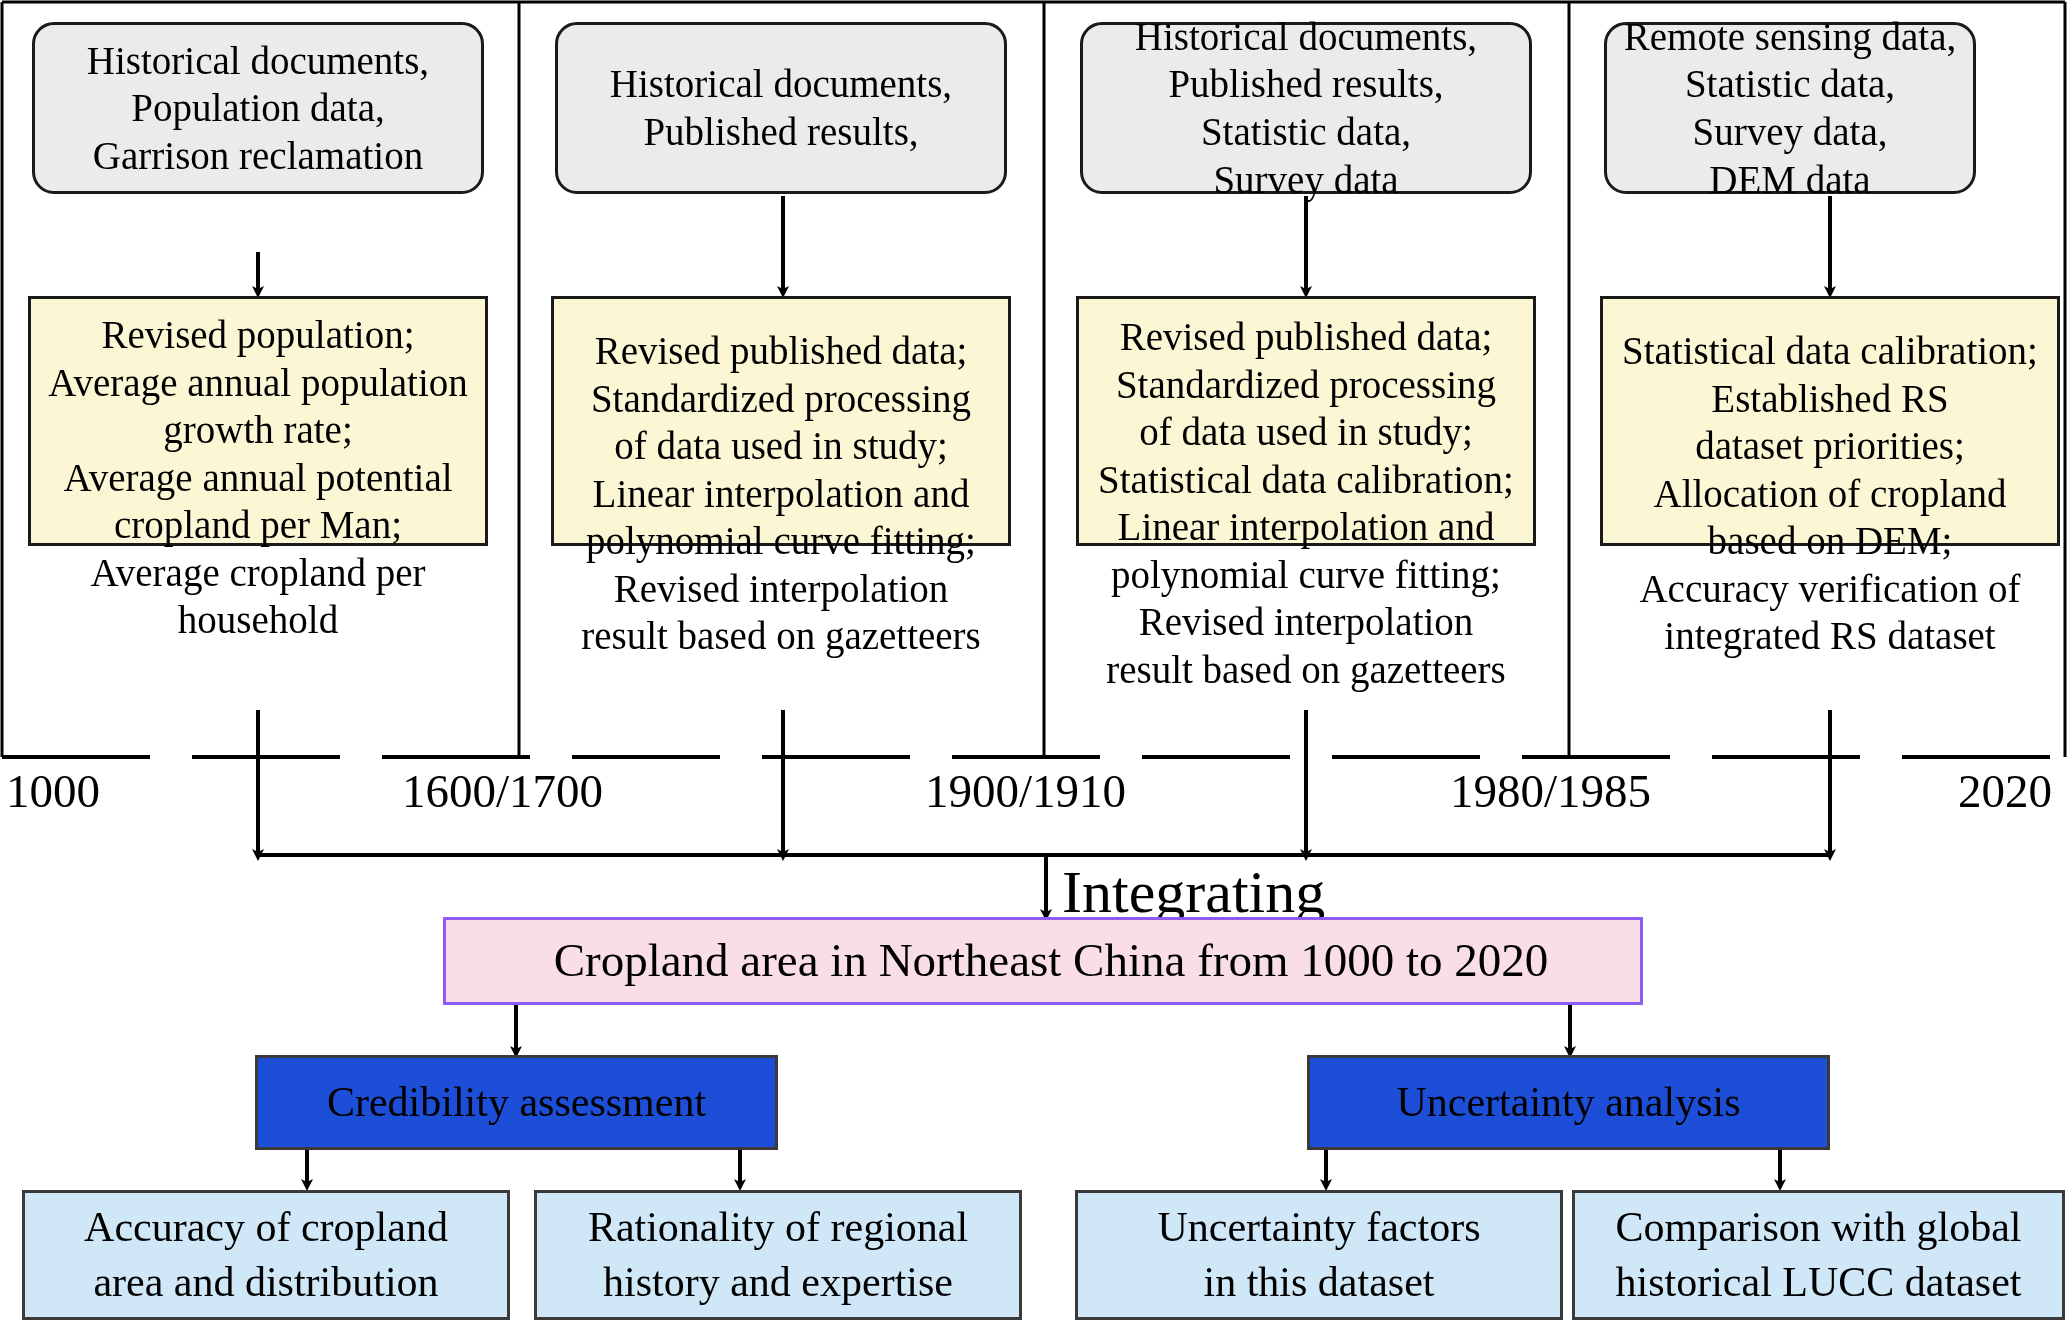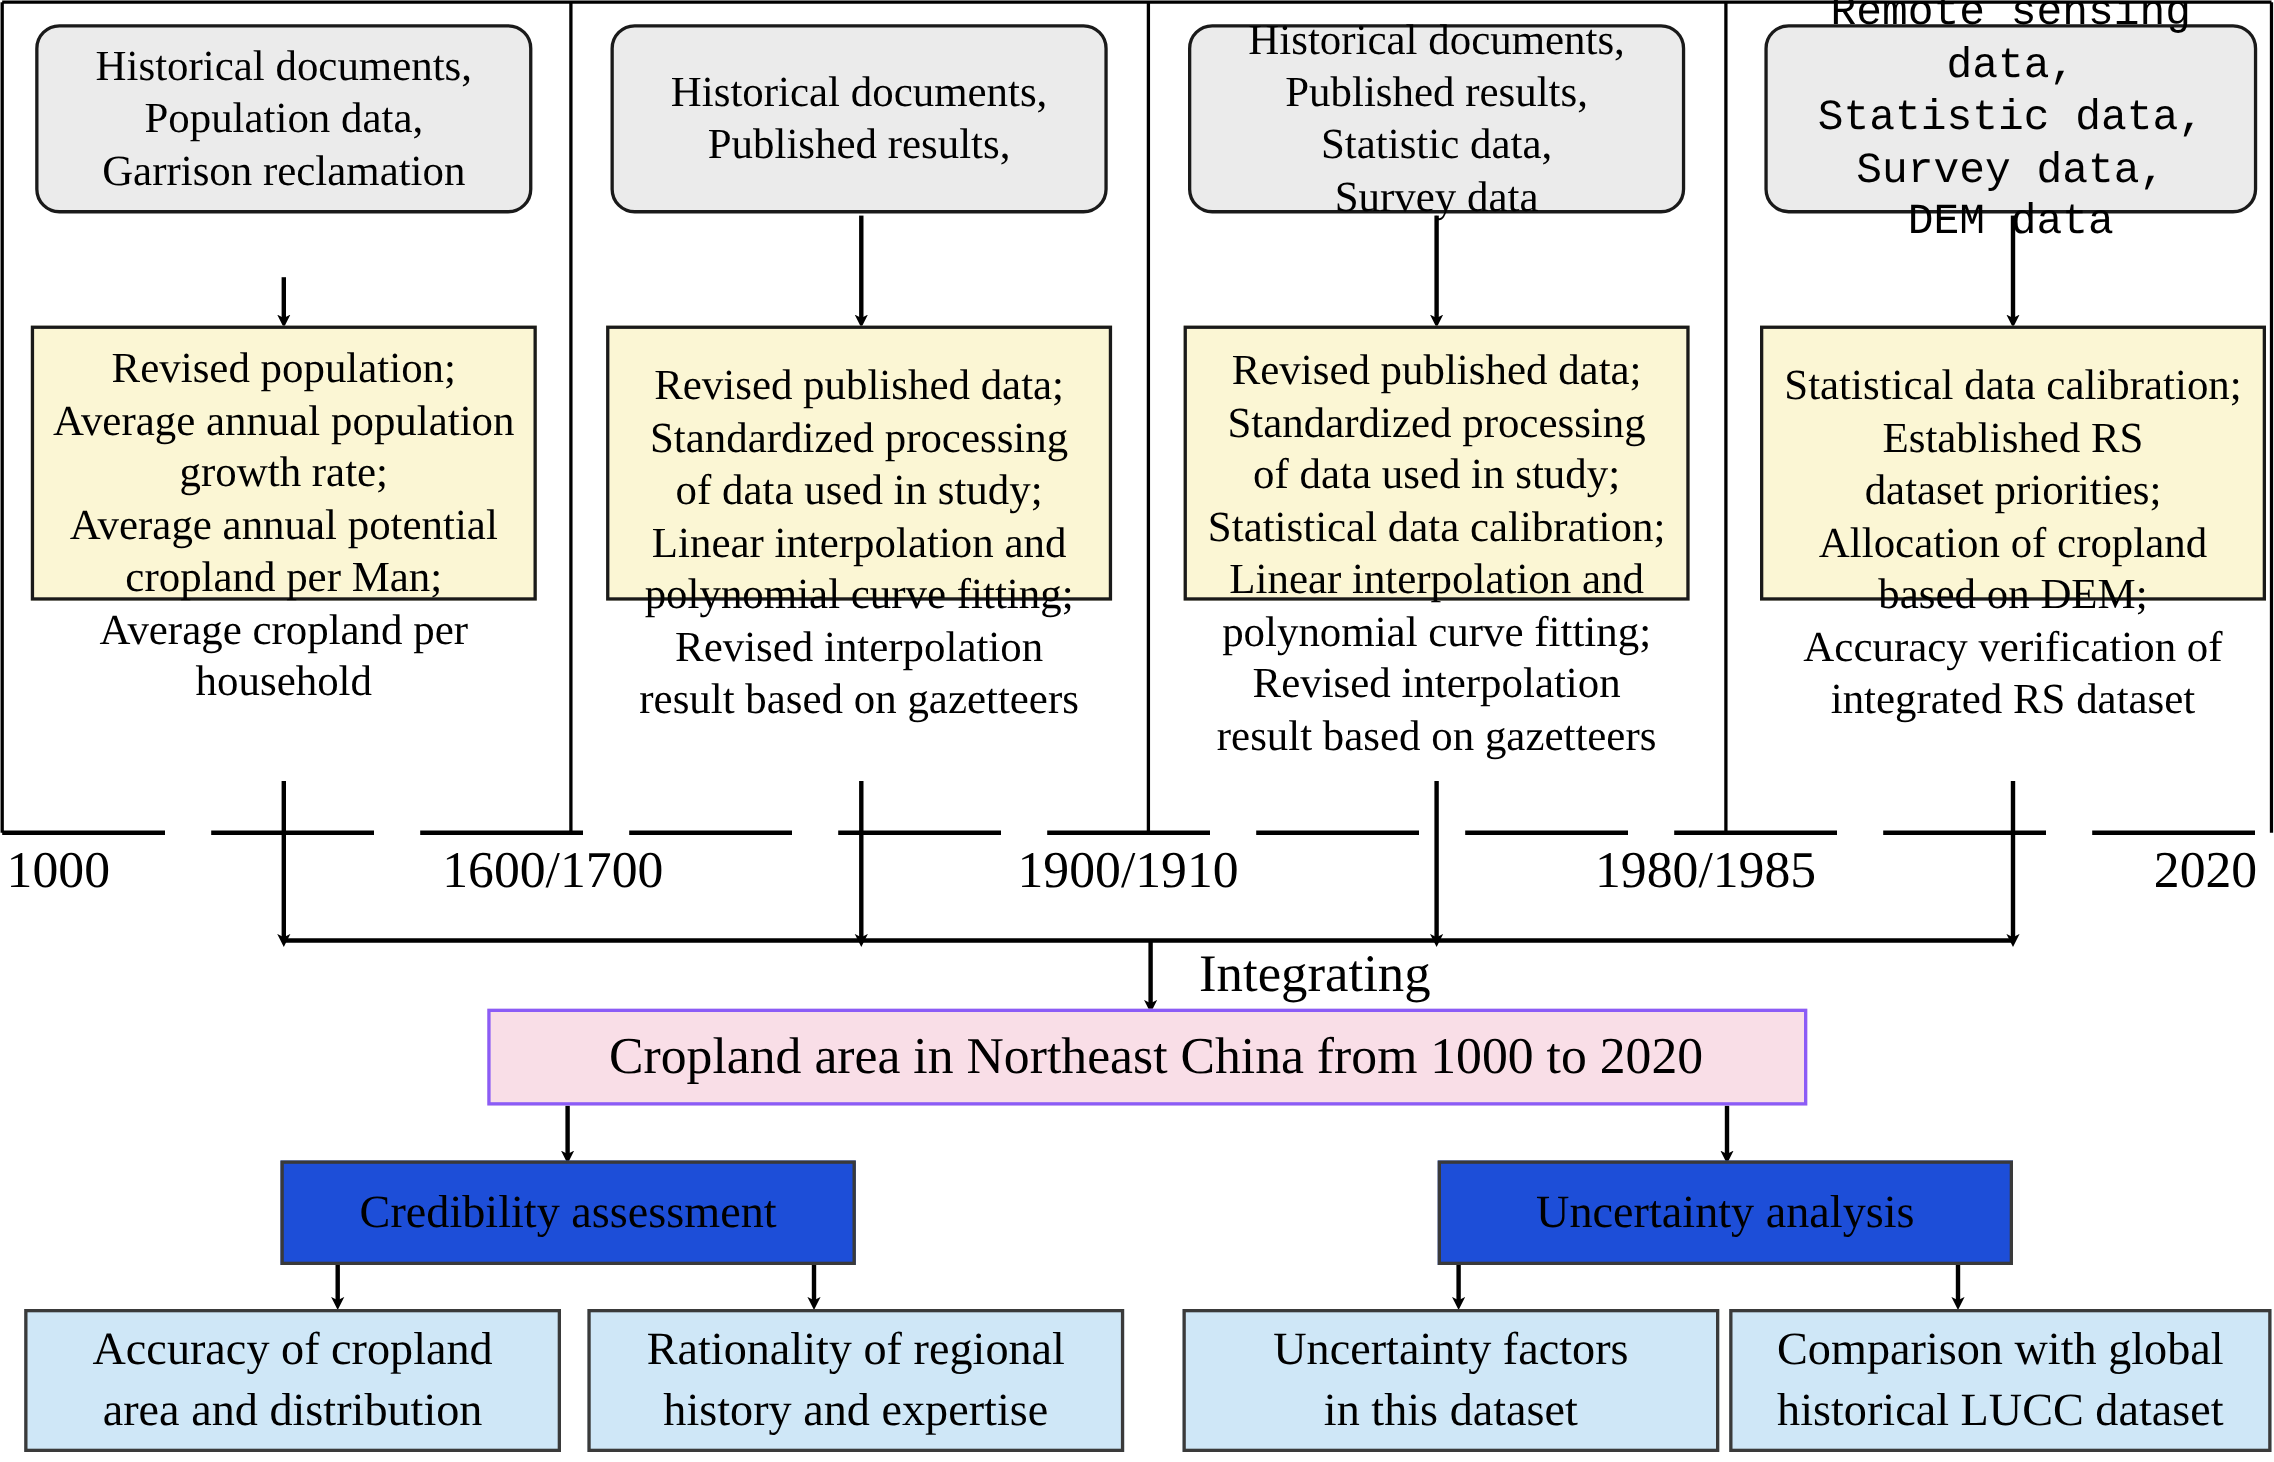--- a/index.html
+++ b/index.html
@@ -57,24 +57,23 @@
   }
 
   .year-label {
     position: absolute;
     font-size: 47px;
     line-height: 1;
     white-space: nowrap;
   }
   .integrating-label {
     position: absolute;
-    font-size: 48px;
+    font-size: 60px;
     line-height: 1;
     white-space: nowrap;
-    margin-left: 28px;
   }
 </style>
 </head>
 <body>
 
 <div id="stage">
 
   <svg class="lines" viewBox="0 0 2067 1329">
     <defs>
       <marker id="arrow" markerWidth="14" markerHeight="14" refX="6" refY="7" orient="auto" markerUnits="userSpaceOnUse">
@@ -158,21 +157,21 @@
 Survey data</div>
   <div class="box method-box" style="left:1076px; top:296px; width:460px; height:250px; align-items:flex-start; padding-top:14px;">Revised published data;
 Standardized processing
 of data used in study;
 Statistical data calibration;
 Linear interpolation and
 polynomial curve fitting;
 Revised interpolation
 result based on gazetteers</div>
 
-  <div class="box src-box" style="left:1604px; top:22px; width:448px; height:172px;font-family:Liberation Mono, monospace;">Remote sensing data,
+  <div class="box src-box" style="left:1604px; top:22px; width:372px; height:172px;">Remote sensing data,
 Statistic data,
 Survey data,
 DEM data</div>
   <div class="box method-box" style="left:1600px; top:296px; width:460px; height:250px; align-items:flex-start; padding-top:28px;">Statistical data calibration;
 Established RS
 dataset priorities;
 Allocation of cropland
 based on DEM;
 Accuracy verification of
 integrated RS dataset</div>

